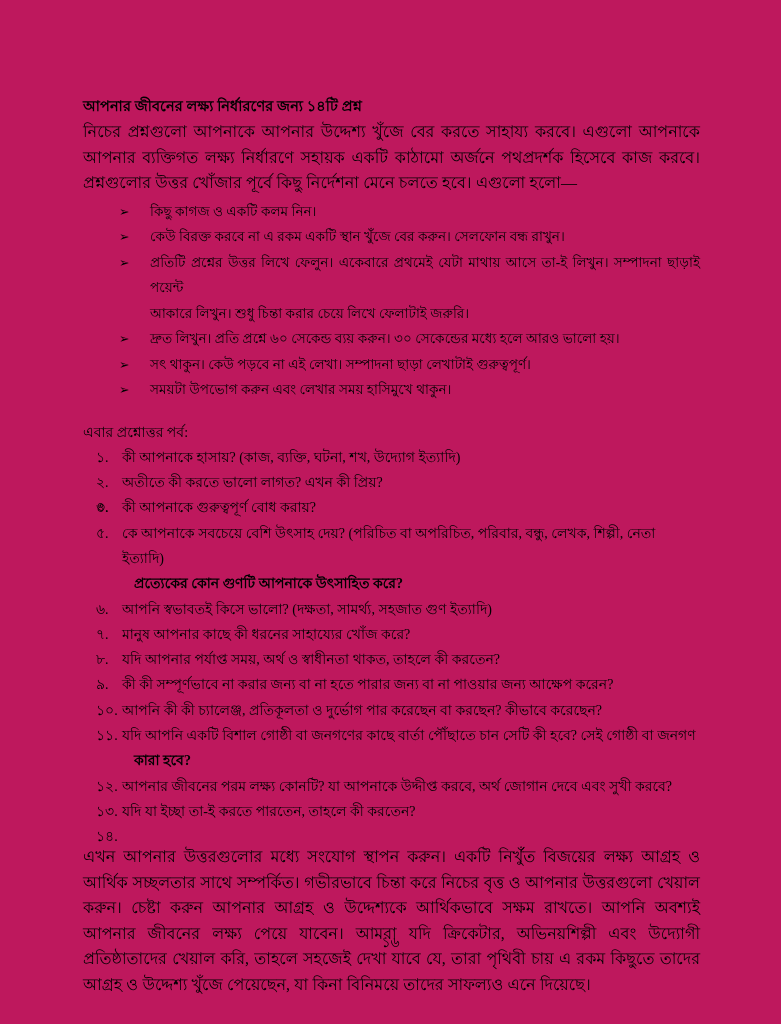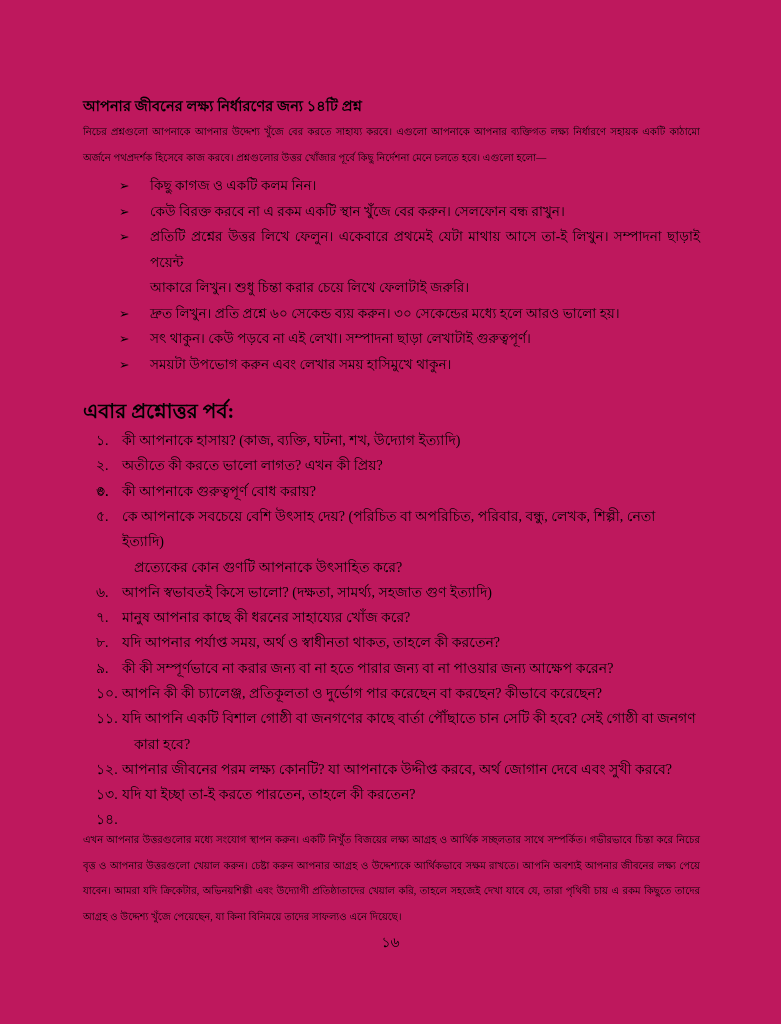--- a/index.html
+++ b/index.html
@@ -29,21 +29,21 @@
   .doc-title {
     font-size: 14.5px;
     font-weight: bold;
     line-height: 1.45;
     margin: 0 0 2px 0;
     letter-spacing: 0.1px;
   }
 
   
   .para {
-    font-size: 10px;
+    font-size: 16px;
     line-height: 25.5px;
     text-align: justify;
     text-justify: inter-word;
     margin: 0;
     word-spacing: 0.3px;
   }
   .para.last-left > :last-child { }
 
   
   .bullet-list {
@@ -67,22 +67,22 @@
     font-size: 12.5px;
     line-height: 25.5px;
     font-family: "DejaVu Sans", sans-serif;
   }
   .bullet-list > li .hang {
     display: block;
   }
 
   
   .section-heading {
-    font-size: 20px;
-    font-weight: bold;
+    font-size: 14px;
+    font-weight: normal;
     line-height: 1.45;
     margin: 20px 0 2px 0;
   }
 
   
   .question-list {
     list-style: none;
     margin: 2px 0 0 0;
     padding: 0;
   }
@@ -95,20 +95,21 @@
   }
   .question-list > li .num {
     position: absolute;
     left: 0;
     top: 0;
     line-height: 25.3px;
   }
   .question-list > li .cont {
     display: block;
     padding-left: 12px;
+    font-weight: bold;
   }
 
   .closing {
     margin-top: 20px;
   }
 
   
   .page-number {
     position: absolute;
     left: 0;

